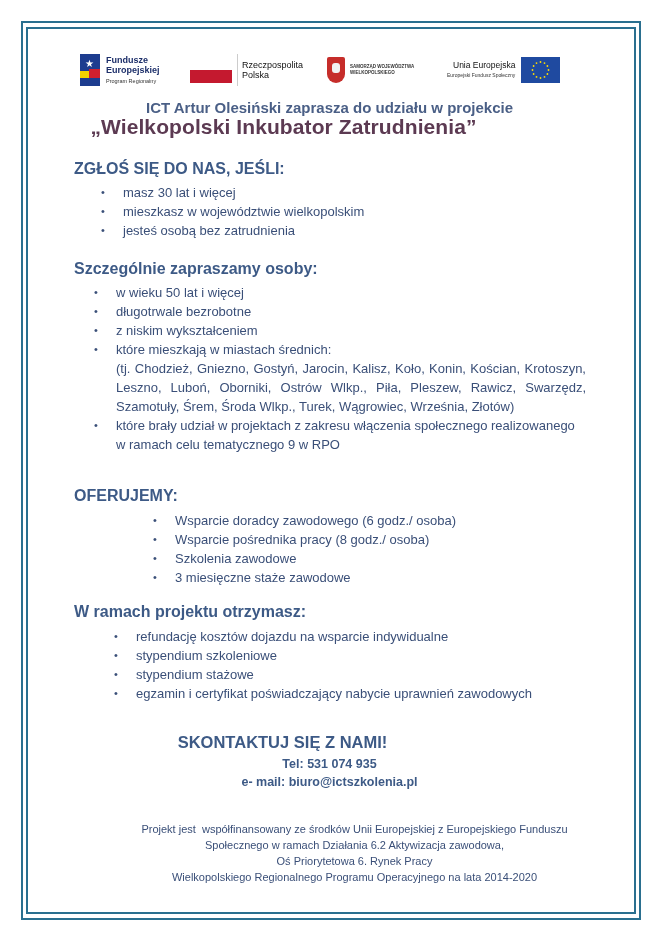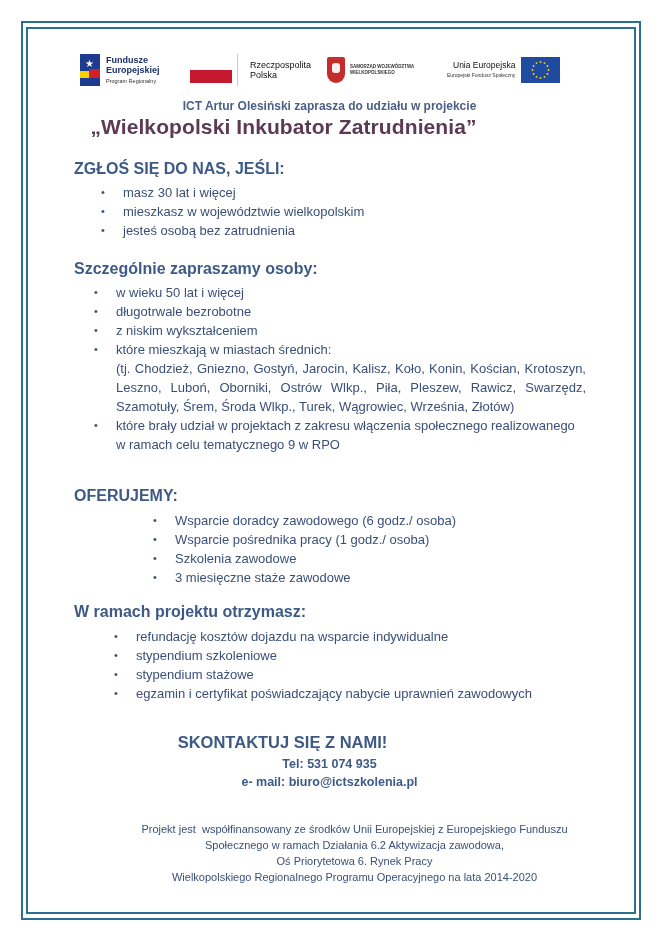--- a/index.html
+++ b/index.html
@@ -16,35 +16,35 @@
   .fe-mark .r { position: absolute; left: 9px; top: 15px; width: 11px; height: 9px; background: #d0202e; }
   .fe-text { line-height: 10px; }
   .fe-text .t1 { font-size: 9px; font-weight: bold; color: #1d2f6a; display: block; }
   .fe-text .t2 { font-size: 5.5px; color: #333; display: block; margin-top: 1px; }
 
   .rp-logo { left: 110px; }
   .rp-flag { width: 42px; height: 26px; display: flex; flex-direction: column; margin-right: 5px; }
   .rp-flag .w { flex: 1; background: #fff; }
   .rp-flag .red { flex: 1; background: #c4192f; }
   .rp-sep { width: 1px; height: 32px; background: #ccc; margin-right: 4px; }
-  .rp-text { font-size: 9px; color: #111; line-height: 10px; margin-left: 8px; }
+  .rp-text { font-size: 9px; color: #111; line-height: 10px; }
 
   .sw-logo { left: 247px; }
   .sw-shield { width: 18px; height: 26px; background: #c62d2a; border-radius: 2px 2px 9px 9px; position: relative; margin-right: 5px; }
   .sw-shield::after { content: ""; position: absolute; left: 5px; top: 6px; width: 8px; height: 10px; background: #f1f1f1; border-radius: 3px; }
   .sw-text { font-size: 4.5px; font-weight: bold; color: #333; line-height: 6px; }
 
   .ue-logo { left: 367px; }
   .ue-text { text-align: right; margin-right: 6px; line-height: 10px; }
   .ue-text .t1 { font-size: 8.5px; color: #111; display: block; }
   .ue-text .t2 { font-size: 5px; color: #333; display: block; }
   .ue-flag { width: 39px; height: 26px; background: #1f4aa0; position: relative; }
   .ue-flag svg { position: absolute; left: 0; top: 0; }
 
-  .intro { position: absolute; top: 99px; left: 0; width: 659px; text-align: center; font-size: 12px; font-weight: bold; color: #4a5f86; }
+  .intro { position: absolute; top: 99px; left: 0; width: 659px; text-align: center; font-size: 15px; font-weight: bold; color: #4a5f86; }
   .title { position: absolute; top: 115px; left: 0; width: 567px; text-align: center; font-size: 21px; font-weight: bold; color: #5c3a52; letter-spacing: 0.1px; }
 
   .h2 { position: absolute; left: 74px; font-weight: bold; color: #3d5a86; }
   .h2.big { font-size: 16px; }
   .list { position: absolute; margin: 0; padding: 0; list-style: none; font-size: 13px; color: #3a4f78; }
   .list li { position: relative; line-height: 19px; }
   .list li .bullet { position: absolute; left: -22px; top: 0; font-size: 11px; }
   .list li .txt { display: block; }
   .just { text-align: justify; text-align-last: auto; }
 
@@ -165,21 +165,21 @@
 </ul>
 
 <div class="h2 big" style="top:487px;">OFERUJEMY:</div>
 <ul class="list" style="top:511px; left:175px; width:400px;">
   <li>
       <span class="bullet">•</span>
       <span class="txt">Wsparcie doradcy zawodowego (6 godz./ osoba)</span>
     </li>
   <li>
       <span class="bullet">•</span>
-      <span class="txt">Wsparcie pośrednika pracy (1 godz./ osoba)</span>
+      <span class="txt">Wsparcie pośrednika pracy (8 godz./ osoba)</span>
     </li>
   <li>
       <span class="bullet">•</span>
       <span class="txt">Szkolenia zawodowe</span>
     </li>
   <li>
       <span class="bullet">•</span>
       <span class="txt">3 miesięczne staże zawodowe</span>
     </li>
 </ul>

